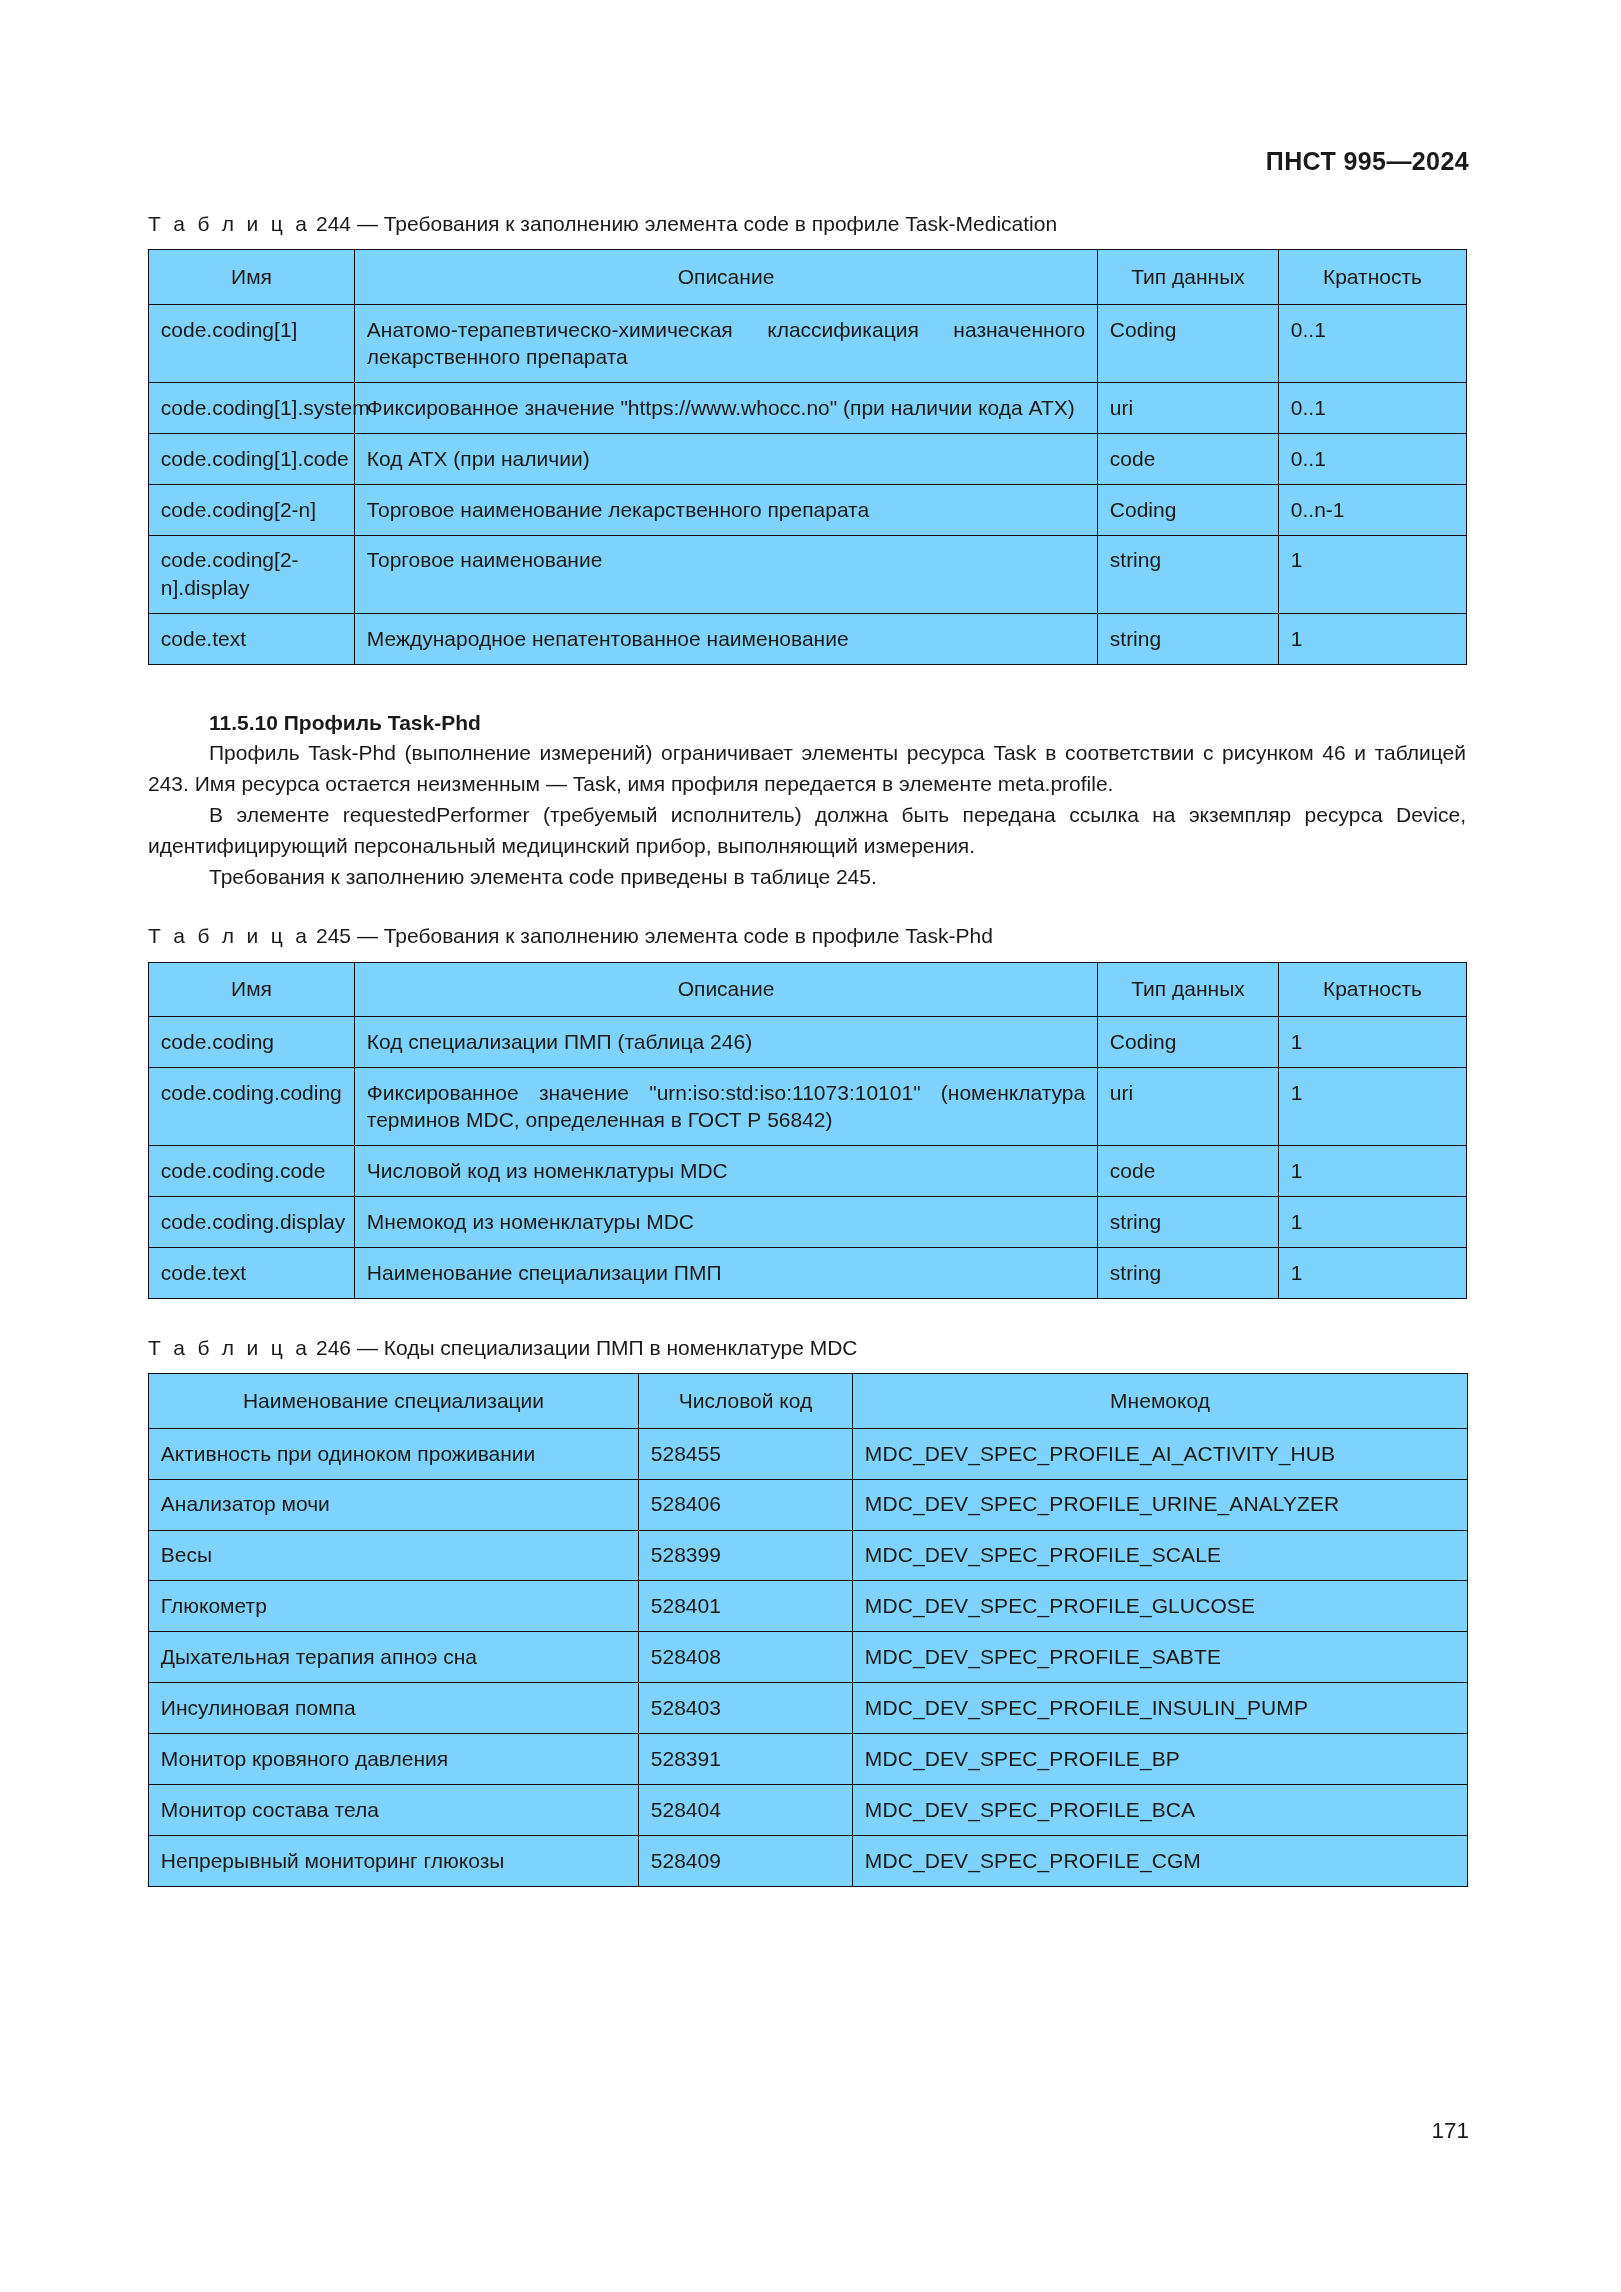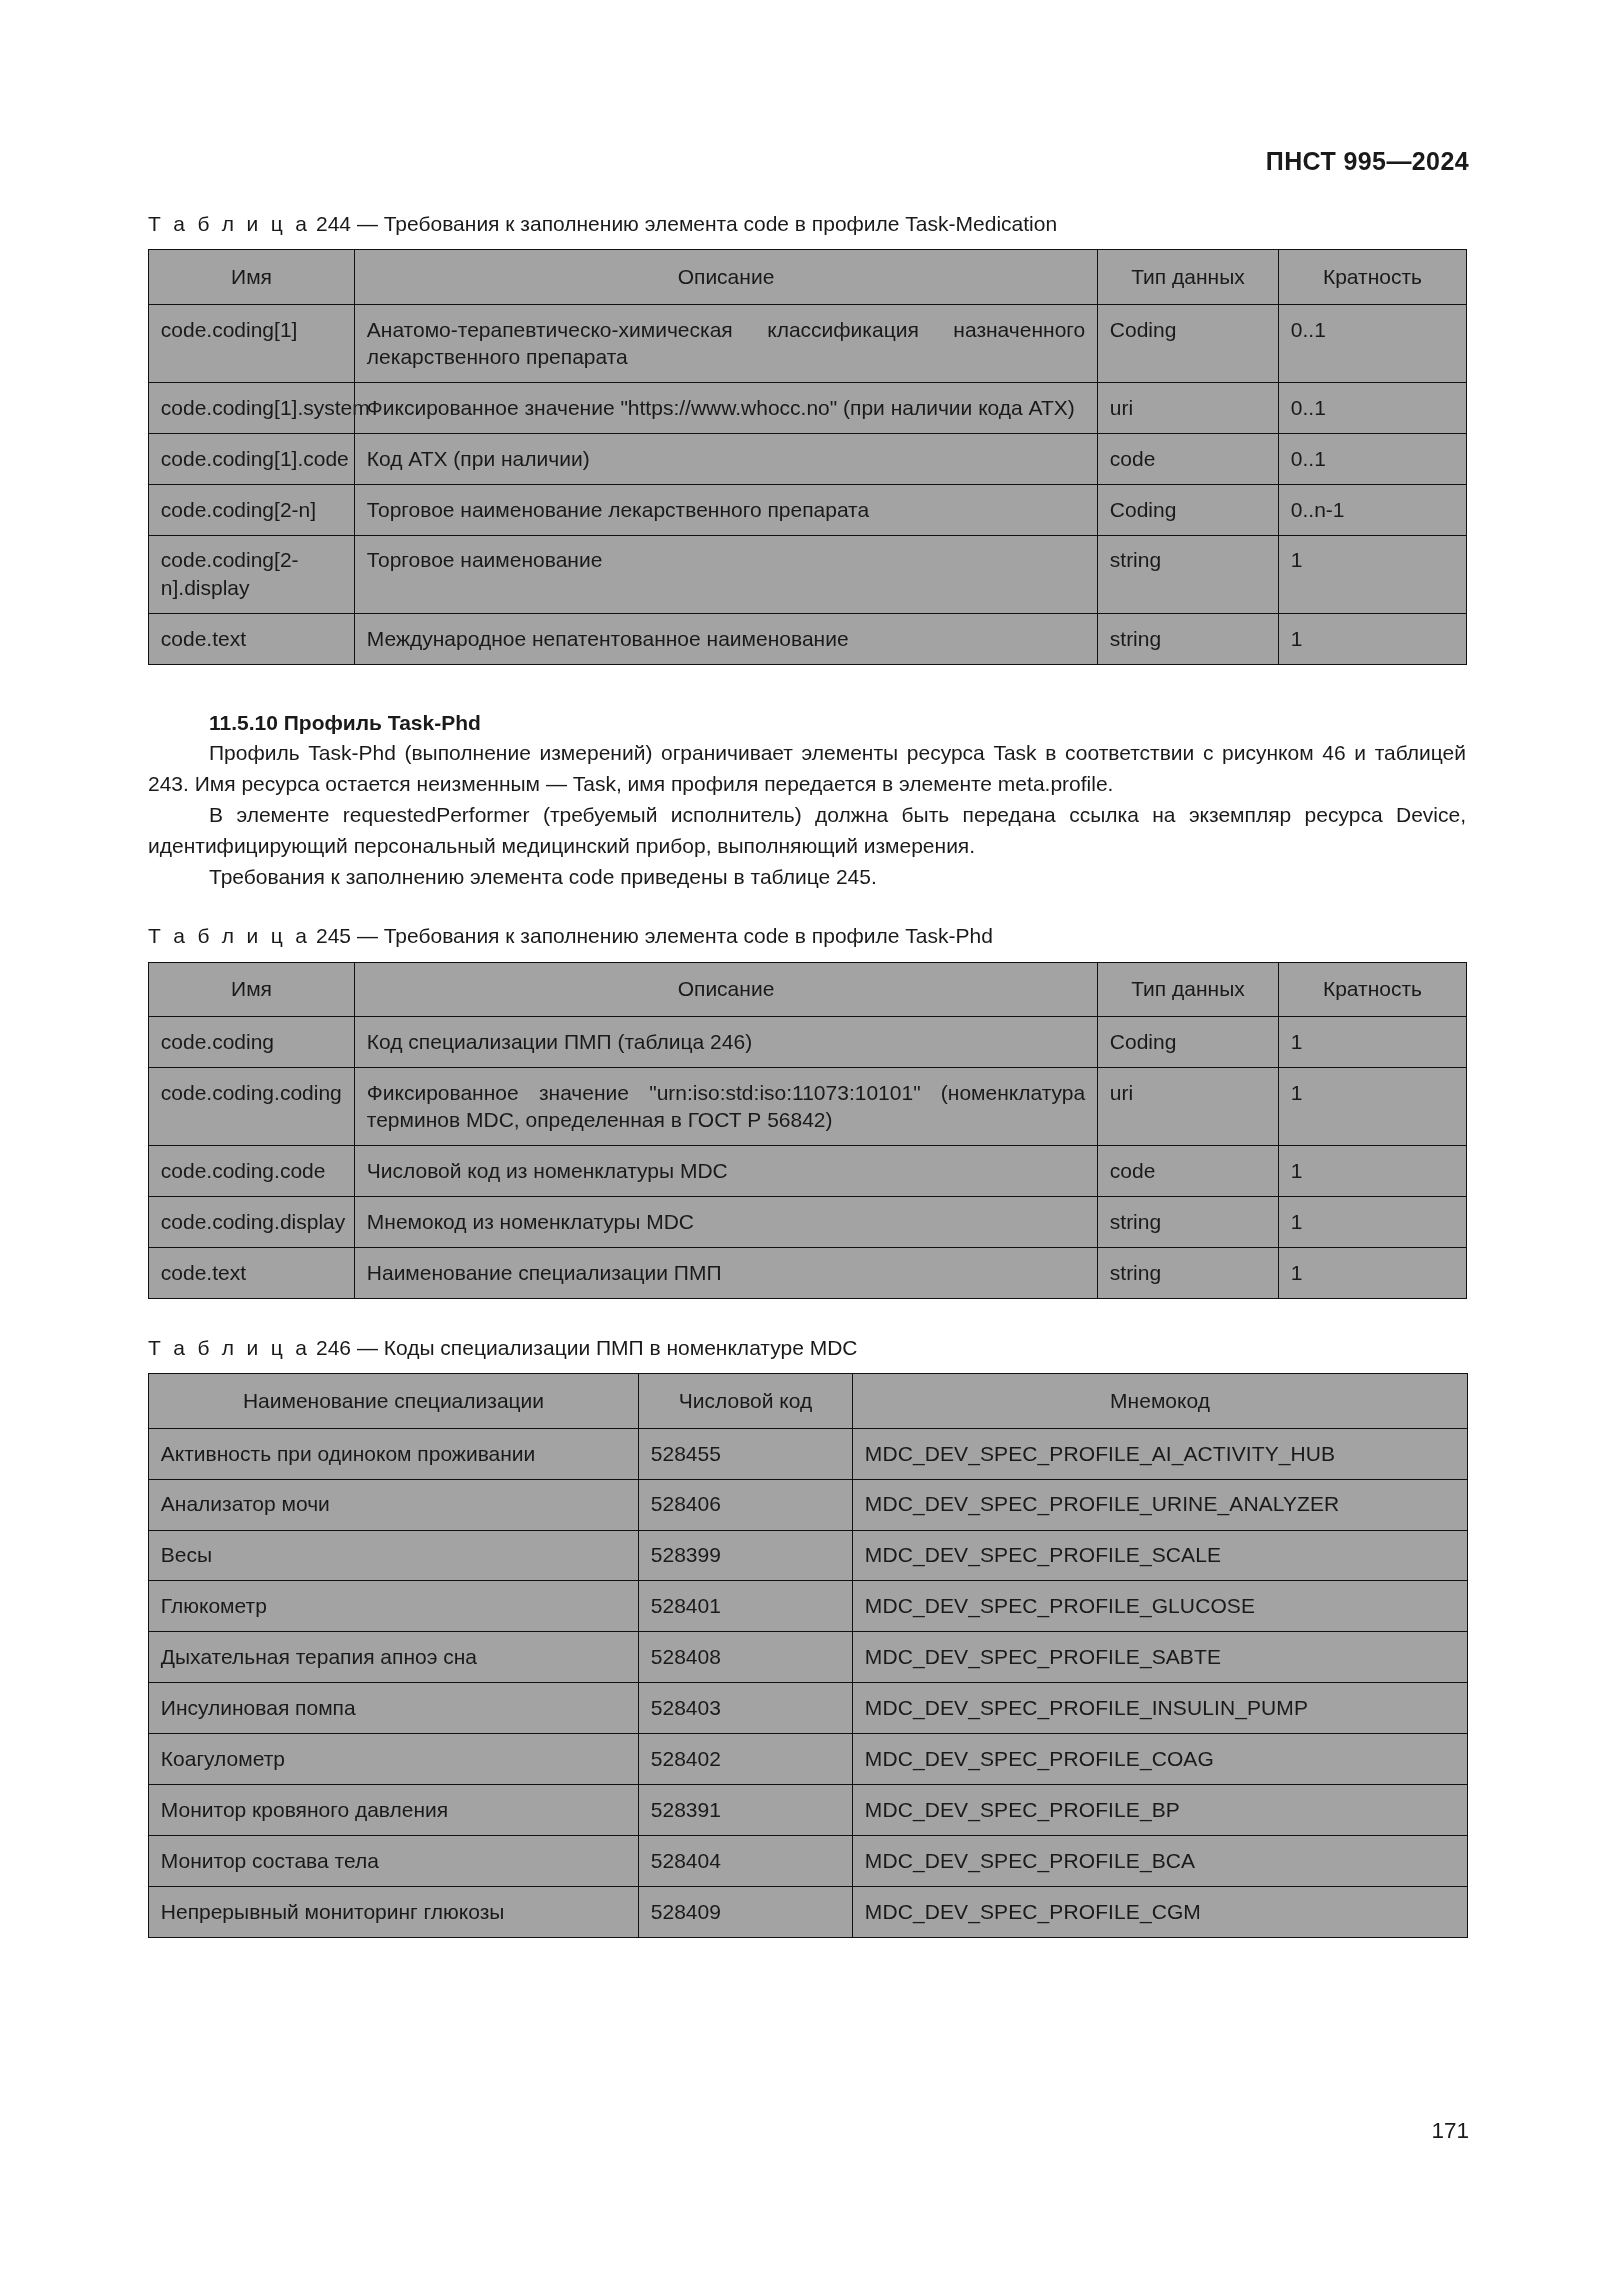--- a/index.html
+++ b/index.html
@@ -46,21 +46,21 @@
     white-space: nowrap;
   }
   .tbl-caption .sp {
     letter-spacing: 3.3px;
   }
   table.doc-table {
     border-collapse: collapse;
     width: 1318px;
     table-layout: fixed;
     font-size: 21px;
-    background: #a3a3a3;
+    background: #7dd3fc;
   }
   table.doc-table th,
   table.doc-table td {
     border: 1.6px solid #111;
     padding: 10.8px 11.8px 11.8px 11.8px;
     vertical-align: top;
     line-height: 1.30;
     font-weight: normal;
   }
   table.doc-table thead th {
@@ -291,25 +291,20 @@
           <td>Дыхательная терапия апноэ сна</td>
           <td class="num">528408</td>
           <td class="mnemo">MDC_DEV_SPEC_PROFILE_SABTE</td>
         </tr>
         <tr>
           <td>Инсулиновая помпа</td>
           <td class="num">528403</td>
           <td class="mnemo">MDC_DEV_SPEC_PROFILE_INSULIN_PUMP</td>
         </tr>
         <tr>
-          <td>Коагулометр</td>
-          <td class="num">528402</td>
-          <td class="mnemo">MDC_DEV_SPEC_PROFILE_COAG</td>
-        </tr>
-        <tr>
           <td>Монитор кровяного давления</td>
           <td class="num">528391</td>
           <td class="mnemo">MDC_DEV_SPEC_PROFILE_BP</td>
         </tr>
         <tr>
           <td>Монитор состава тела</td>
           <td class="num">528404</td>
           <td class="mnemo">MDC_DEV_SPEC_PROFILE_BCA</td>
         </tr>
         <tr>

